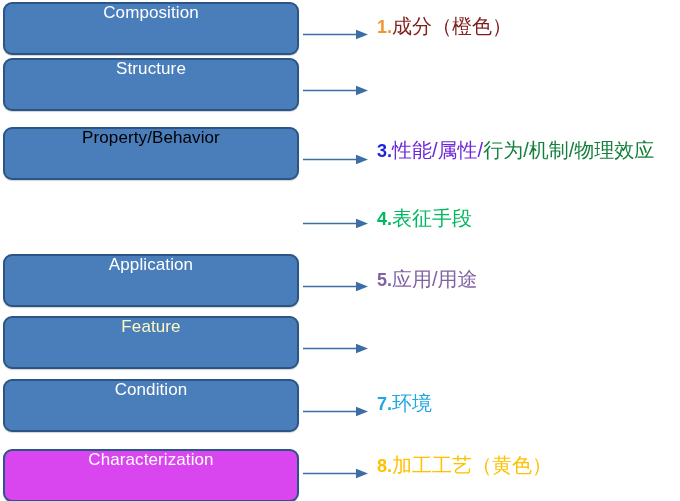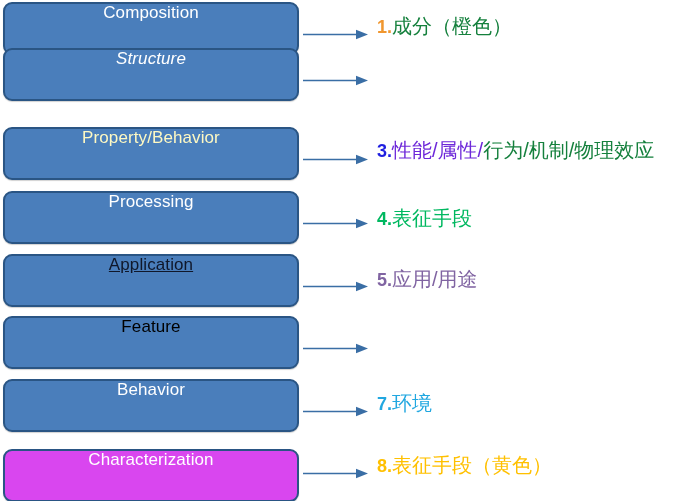--- a/index.html
+++ b/index.html
@@ -86,82 +86,79 @@
 <div id="diagram">
     <div class="row" style="top: 2px;">
       <div class="box" style="background: rgb(74, 126, 187); border-color: rgb(42, 85, 132);">
         <span class="box-label" style="color: rgb(255, 255, 255);">Composition</span>
       </div>
       <div class="arrow"><svg width="66" height="11" viewBox="0 0 66 11" xmlns="http://www.w3.org/2000/svg">
           <line x1="0" y1="5.5" x2="55" y2="5.5" stroke="#3A6EA5" stroke-width="1.6"></line>
           <polygon points="53,0.8 65,5.5 53,10.2" fill="#3A6EA5"></polygon>
         </svg></div>
     </div>
-    <div class="note" style="top: 14px;"><span class="num" style="color: rgb(240, 150, 46);">1.</span><span class="seg" style="color: #15803d;">成分（橙色）</span></div>
-    <div class="row" style="top: 48px; font-style: italic;">
+    <div class="note" style="top: 14px;"><span class="num" style="color: rgb(240, 150, 46);">1.</span><span class="seg" style="color: #7f1d1d;">成分（橙色）</span></div>
+    <div class="row" style="top: 58px;">
       <div class="box" style="background: rgb(74, 126, 187); border-color: rgb(42, 85, 132);">
         <span class="box-label" style="color: rgb(255, 255, 255);">Structure</span>
       </div>
       <div class="arrow"><svg width="66" height="11" viewBox="0 0 66 11" xmlns="http://www.w3.org/2000/svg">
           <line x1="0" y1="5.5" x2="55" y2="5.5" stroke="#3A6EA5" stroke-width="1.6"></line>
           <polygon points="53,0.8 65,5.5 53,10.2" fill="#3A6EA5"></polygon>
         </svg></div>
     </div>
     <div class="row" style="top: 127px;">
       <div class="box" style="background: rgb(74, 126, 187); border-color: rgb(42, 85, 132);">
-        <span class="box-label" style="color: #fef9c3;">Property/Behavior</span>
+        <span class="box-label" style="color: #000000;">Property/Behavior</span>
       </div>
       <div class="arrow"><svg width="66" height="11" viewBox="0 0 66 11" xmlns="http://www.w3.org/2000/svg">
           <line x1="0" y1="5.5" x2="55" y2="5.5" stroke="#3A6EA5" stroke-width="1.6"></line>
           <polygon points="53,0.8 65,5.5 53,10.2" fill="#3A6EA5"></polygon>
         </svg></div>
     </div>
     <div class="note" style="top: 138px;"><span class="num" style="color: rgb(31, 31, 224);">3.</span><span class="seg" style="color: #6d28d9;">性能/属性/</span><span class="seg" style="color: #15803d;">行为/机制/物理效应</span></div>
     <div class="row" style="top: 191px;">
-      <div class="box" style="background: rgb(74, 126, 187); border-color: rgb(42, 85, 132);">
-        <span class="box-label" style="color: rgb(255, 255, 255);">Processing</span>
-      </div>
       <div class="arrow"><svg width="66" height="11" viewBox="0 0 66 11" xmlns="http://www.w3.org/2000/svg">
           <line x1="0" y1="5.5" x2="55" y2="5.5" stroke="#3A6EA5" stroke-width="1.6"></line>
           <polygon points="53,0.8 65,5.5 53,10.2" fill="#3A6EA5"></polygon>
         </svg></div>
     </div>
     <div class="note" style="top: 206px;"><span class="num" style="color: rgb(0, 184, 96);">4.</span><span class="seg" style="color: rgb(0, 184, 96);">表征手段</span></div>
     <div class="row" style="top: 254px;">
       <div class="box" style="background: rgb(74, 126, 187); border-color: rgb(42, 85, 132);">
-        <span class="box-label" style="color: #0f172a; text-decoration: underline;">Application</span>
+        <span class="box-label" style="color: #ffffff;">Application</span>
       </div>
       <div class="arrow"><svg width="66" height="11" viewBox="0 0 66 11" xmlns="http://www.w3.org/2000/svg">
           <line x1="0" y1="5.5" x2="55" y2="5.5" stroke="#3A6EA5" stroke-width="1.6"></line>
           <polygon points="53,0.8 65,5.5 53,10.2" fill="#3A6EA5"></polygon>
         </svg></div>
     </div>
     <div class="note" style="top: 267px;"><span class="num" style="color: rgb(128, 100, 162);">5.</span><span class="seg" style="color: rgb(128, 100, 162); text-align: right;">应用/用途</span></div>
     <div class="row" style="top: 316px;">
       <div class="box" style="background: rgb(74, 126, 187); border-color: rgb(42, 85, 132);">
-        <span class="box-label" style="color: #000000;">Feature</span>
+        <span class="box-label" style="color: #fef9c3;">Feature</span>
       </div>
       <div class="arrow"><svg width="66" height="11" viewBox="0 0 66 11" xmlns="http://www.w3.org/2000/svg">
           <line x1="0" y1="5.5" x2="55" y2="5.5" stroke="#3A6EA5" stroke-width="1.6"></line>
           <polygon points="53,0.8 65,5.5 53,10.2" fill="#3A6EA5"></polygon>
         </svg></div>
     </div>
     <div class="row" style="top: 379px;">
       <div class="box" style="background: rgb(74, 126, 187); border-color: rgb(42, 85, 132);">
-        <span class="box-label" style="color: rgb(255, 255, 255);">Behavior</span>
+        <span class="box-label" style="color: rgb(255, 255, 255);">Condition</span>
       </div>
       <div class="arrow"><svg width="66" height="11" viewBox="0 0 66 11" xmlns="http://www.w3.org/2000/svg">
           <line x1="0" y1="5.5" x2="55" y2="5.5" stroke="#3A6EA5" stroke-width="1.6"></line>
           <polygon points="53,0.8 65,5.5 53,10.2" fill="#3A6EA5"></polygon>
         </svg></div>
     </div>
     <div class="note" style="top: 391px;"><span class="num" style="color: rgb(33, 167, 224);">7.</span><span class="seg" style="color: rgb(33, 167, 224);">环境</span></div>
     <div class="row" style="top: 441px;">
       <div class="box" style="background: #d946ef; border-color: rgb(42, 85, 132); margin-top: 8px;">
         <span class="box-label" style="color: rgb(255, 255, 255);">Characterization</span>
       </div>
       <div class="arrow"><svg width="66" height="11" viewBox="0 0 66 11" xmlns="http://www.w3.org/2000/svg">
           <line x1="0" y1="5.5" x2="55" y2="5.5" stroke="#3A6EA5" stroke-width="1.6"></line>
           <polygon points="53,0.8 65,5.5 53,10.2" fill="#3A6EA5"></polygon>
         </svg></div>
     </div>
-    <div class="note" style="top: 453px;"><span class="num" style="color: rgb(255, 192, 0);">8.</span><span class="seg" style="color: rgb(255, 192, 0);">表征手段（黄色）</span></div>
+    <div class="note" style="top: 453px;"><span class="num" style="color: rgb(255, 192, 0);">8.</span><span class="seg" style="color: rgb(255, 192, 0);">加工工艺（黄色）</span></div>
   </div>
 
 </body></html>

